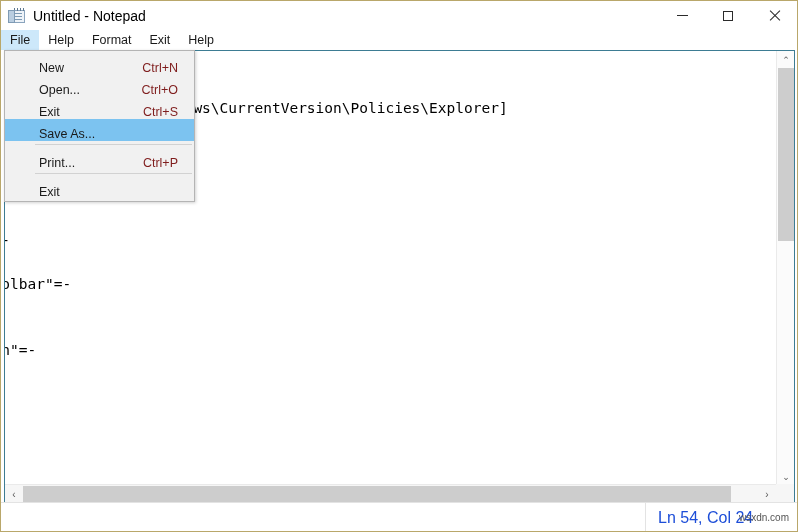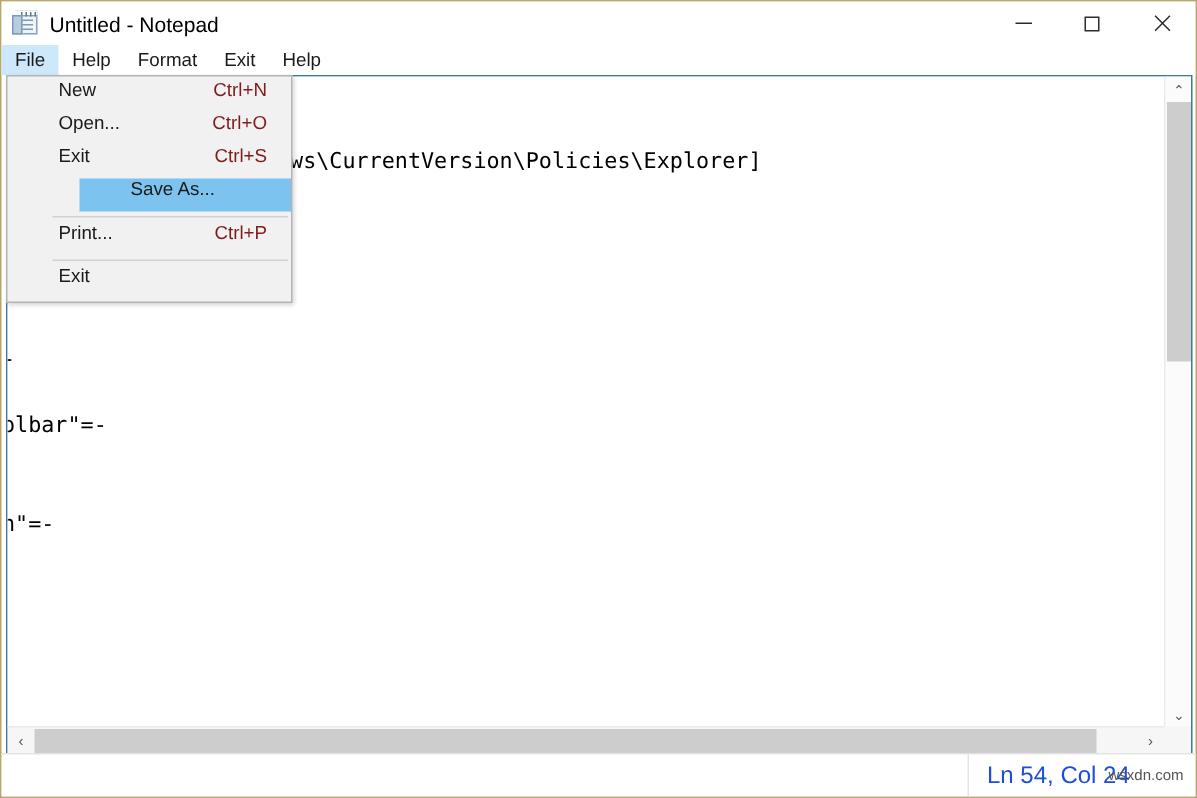--- a/index.html
+++ b/index.html
@@ -244,26 +244,26 @@
   #filemenu .gutter {
     position: absolute;
     left: 1px; top: 1px;
     width: 28px; bottom: 1px;
     background: #f1f1f1;
   }
   .mi {
     position: relative;
     height: 22px;
     display: flex;
-    align-items: flex-start;
+    align-items: flex-end;
     font-size: 12.5px;
     color: #1a1a1a;
     white-space: nowrap;
   }
-  .mi.sel { background: #7cc3f0; margin-left: 48px; }
+  .mi.sel { background: #7cc3f0; }
   .mi .mi-label {
     padding-left: 34px;
   }
   .mi .mi-shortcut {
     position: absolute;
     right: 16px;
     color: #7f1d1d;
   }
   .mi-sep {
     height: 1px;

